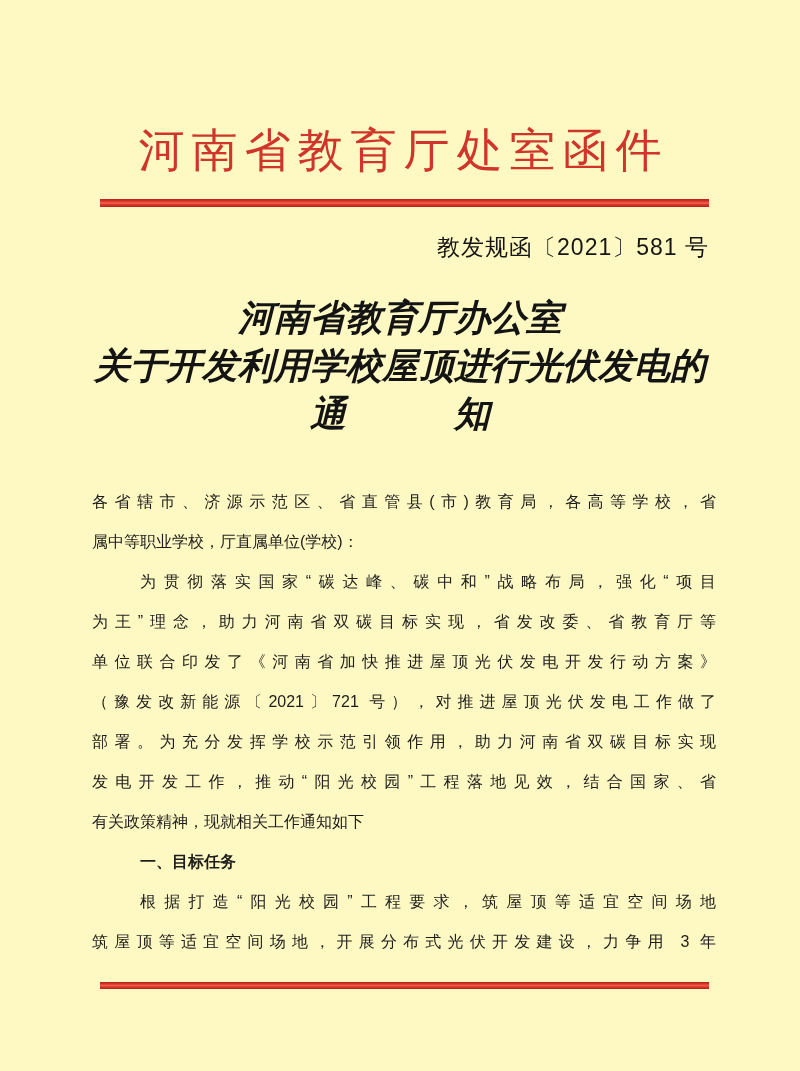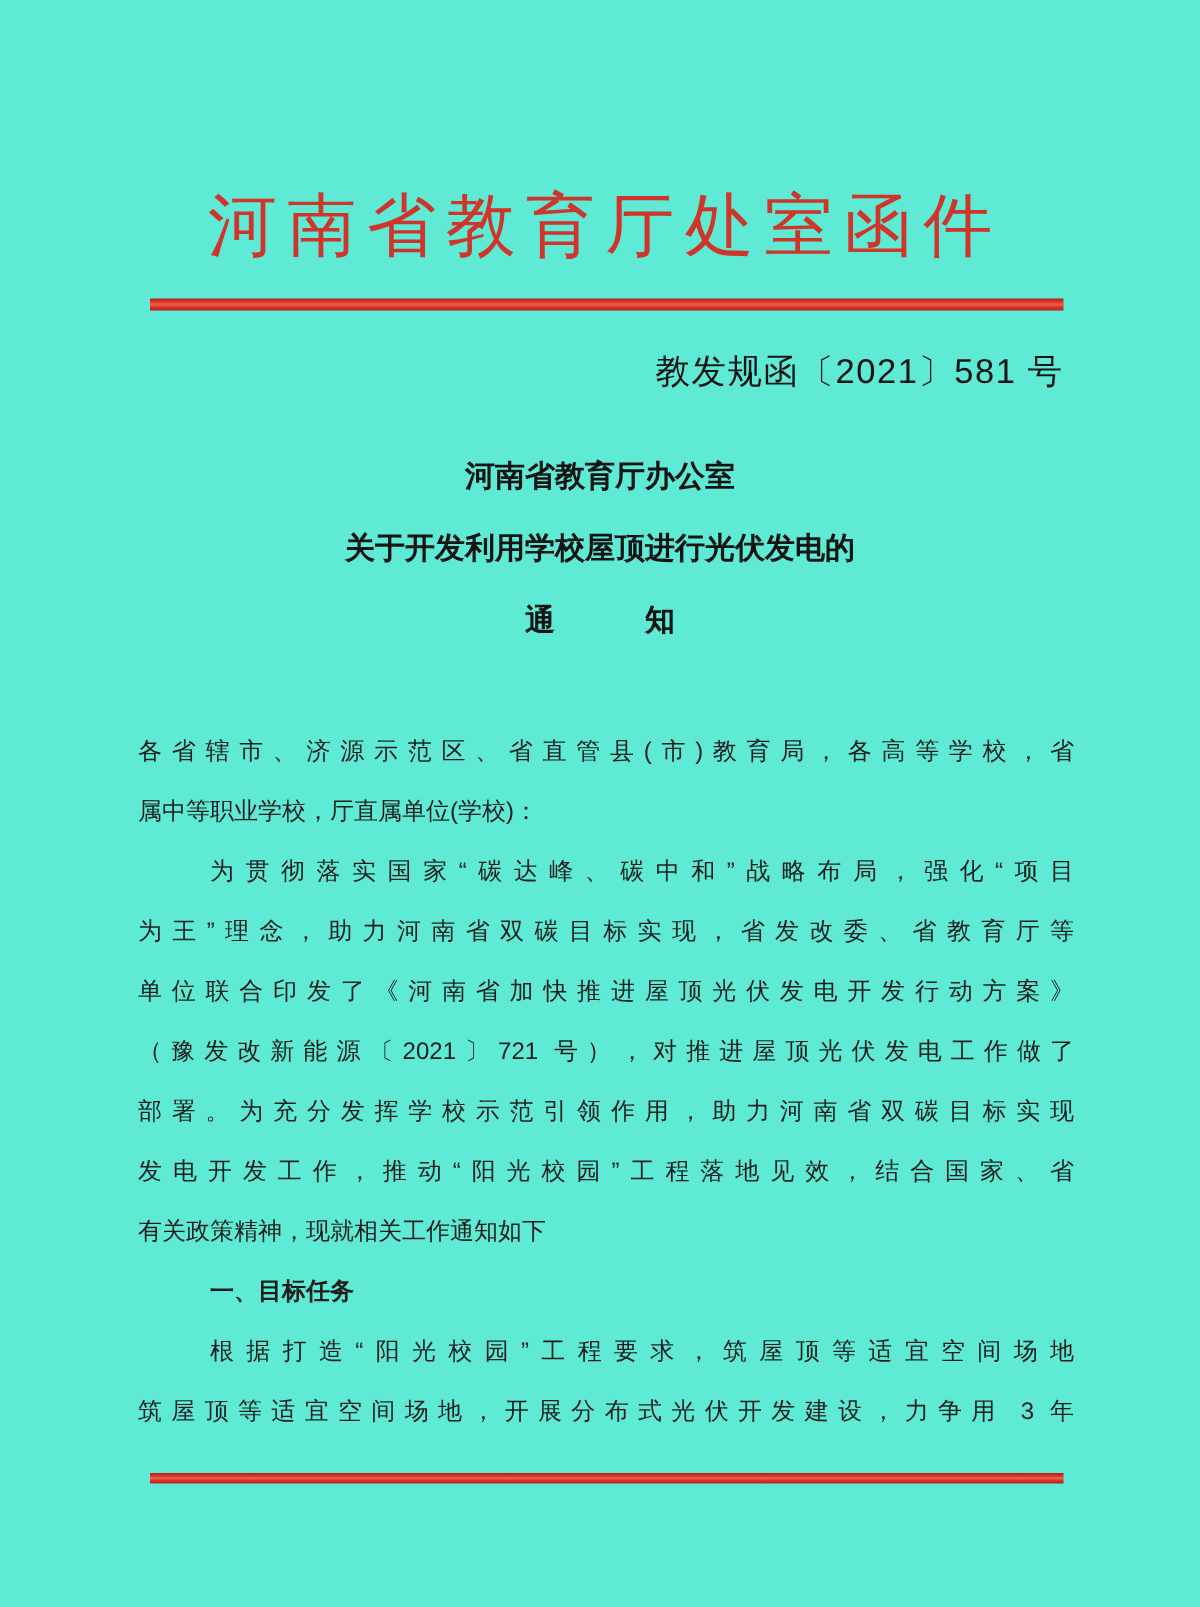--- a/index.html
+++ b/index.html
@@ -1,21 +1,21 @@
 <!DOCTYPE html>
 <html lang="zh"><head>
 <meta charset="utf-8">
 <style>
   html, body { margin: 0; padding: 0; background: #e9e9e9; }
   .page {
     position: relative;
     width: 800px;
     height: 1071px;
     margin: 0 auto;
-    background: #5eead4;
+    background: #fef9c3;
     overflow: hidden;
     font-family: "Liberation Sans", "DejaVu Sans", sans-serif;
   }
 
   
   .letterhead-title {
     position: absolute;
     top: 123px;
     left: 0;
     width: 800px;
@@ -63,22 +63,23 @@
     left: 0;
     width: 800px;
     text-align: center;
     font-family: "Liberation Serif", "DejaVu Serif", serif;
     font-weight: 600;
     color: #141414;
   }
   .doc-title .title-line {
     height: 48px;
     line-height: 48px;
-    font-size: 20px;
+    font-size: 36px;
     white-space: pre;
+    font-style: italic;
   }
 
   
   .doc-body {
     position: absolute;
     top: 482px;
     left: 92px;
     width: 624px;
     color: #1d1d1d;
   }

